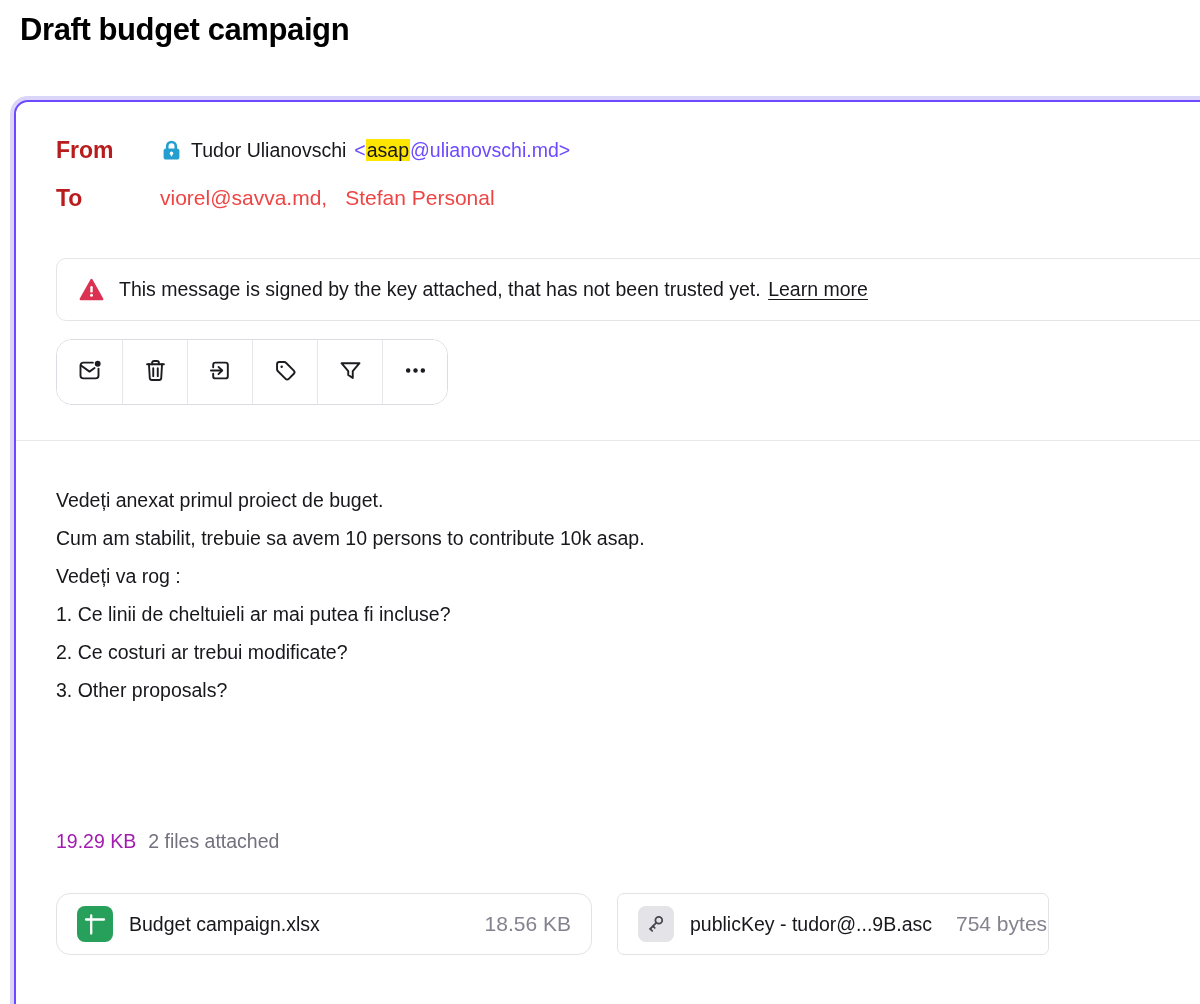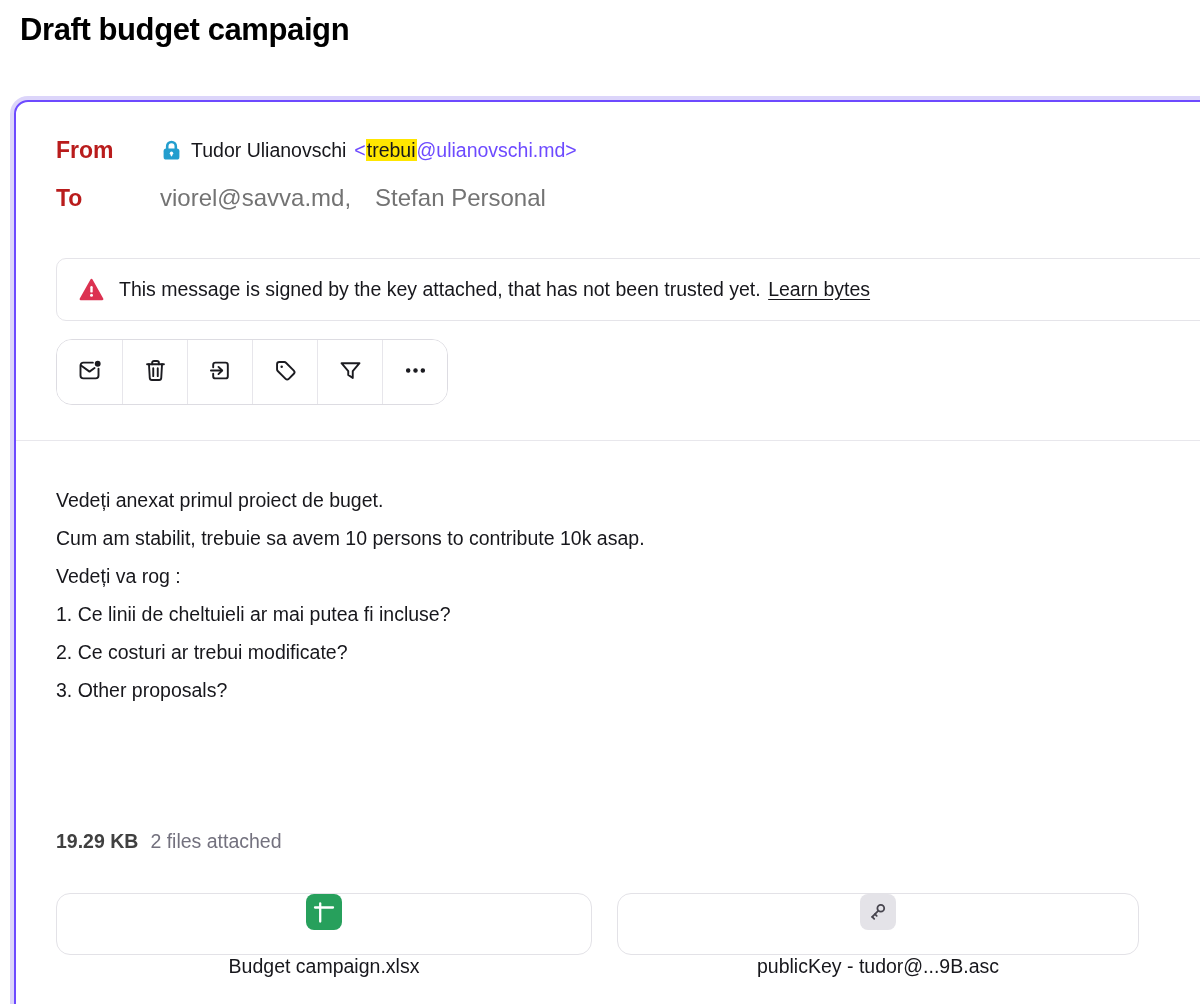--- a/index.html
+++ b/index.html
@@ -21,21 +21,21 @@
   }
   
   .hdr-row{display:flex;align-items:center;min-height:28px;}
   .hdr-row + .hdr-row{margin-top:20px;}
   .hdr-label{width:104px;flex:0 0 104px;font-weight:700;font-size:23px;color:#b91c1c;}
   .sender-line{display:flex;align-items:center;gap:8px;font-size:19.5px;}
   .lock-icon{display:inline-flex;width:23px;height:23px;}
   .sender-name{color:#17171c;cursor:pointer;}
   .sender-address{color:#6d4aff;cursor:pointer;}
   .hl{background:#ffe600;color:#17171c;padding:0 1px;}
-  .recipients{display:flex;gap:24px;font-size:24px;color:#737373;}
+  .recipients{display:flex;gap:18px;font-size:21px;color:#ef4444;}
   .recipient{cursor:pointer;}
   
   .warning-box{
     margin-top:46px;border:1px solid #e5e4e9;border-radius:10px;
     padding:19px 22px;display:flex;align-items:center;gap:15px;
     font-size:19.5px;color:#17171c;
   }
   .warning-icon{flex:0 0 auto;display:inline-flex;width:25px;height:23px;}
   .warning-link{text-decoration:underline;text-underline-offset:3px;cursor:pointer;margin-left:2px;}
   
@@ -48,29 +48,29 @@
     background:#fff;border:none;cursor:pointer;padding:0;
   }
   .tb-btn + .tb-btn{border-left:1px solid #e7e6eb;}
   .tb-btn svg{stroke:#1b1b20;}
   
   .full-divider{height:1px;background:#e8e7ec;margin:35px -40px 0 -40px;}
   
   .mail-body{margin-top:40px;font-size:19.5px;line-height:38px;color:#17171c;}
   
   .attach-summary{margin-top:121px;font-size:19.5px;display:flex;gap:12px;align-items:baseline;}
-  .attach-size-total{font-weight:700;color:#404040;}
+  .attach-size-total{font-weight:400;color:#a21caf;}
   .attach-count{color:#73717e;}
   .attach-row{margin-top:40px;display:flex;gap:25px;}
   .attach-card{
     height:62px;border:1px solid #e3e2e7;border-radius:14px;background:#fff;
-    display:flex;align-items:center;gap:25px;padding:0 20px;box-sizing:border-box;cursor:pointer;flex-direction:column;
+    display:flex;align-items:center;gap:16px;padding:0 20px;box-sizing:border-box;cursor:pointer;
   }
   .attach-card.xlsx{width:536px;}
-  .attach-card.asc{width:522px;}
+  .attach-card.asc{width:432px;border-radius:7px;}
   .file-badge{width:36px;height:36px;border-radius:8px;flex:0 0 auto;display:flex;align-items:center;justify-content:center;}
   .file-badge.green{background:#27a05c;}
   .file-badge.gray{background:#e4e3e8;}
   .attach-name{font-size:19.5px;color:#17171c;white-space:nowrap;}
   .attach-size{font-size:21px;color:#84828e;margin-left:auto;white-space:nowrap;}
   .attach-card.asc .attach-size{margin-left:8px;}
 </style>
 </head>
 <body>
 
@@ -84,21 +84,21 @@
     <span class="sender-line">
       <span class="lock-icon">
         <svg width="23" height="23" viewBox="0 0 23 23" fill="none">
           <path d="M7.2 10V7.3a4.3 4.3 0 0 1 8.6 0V10" stroke="#239ece" stroke-width="2.6" fill="none"></path>
           <rect x="3.6" y="9.6" width="15.8" height="11" rx="2.6" fill="#239ece"></rect>
           <circle cx="11.5" cy="14.2" r="1.7" fill="#ffffff"></circle>
           <rect x="10.7" y="14.8" width="1.6" height="2.6" rx="0.8" fill="#ffffff"></rect>
         </svg>
       </span>
       <span class="sender-name">Tudor Ulianovschi</span>
-      <span class="sender-address"><span>&lt;</span><span class="hl">trebui</span><span>@ulianovschi.md&gt;</span></span>
+      <span class="sender-address"><span>&lt;</span><span class="hl">asap</span><span>@ulianovschi.md&gt;</span></span>
     </span>
   </div>
 
   
   <div class="hdr-row">
     <span class="hdr-label">To</span>
     <span class="recipients">
       <span class="recipient">viorel@savva.md,</span>
       <span class="recipient">Stefan Personal</span>
     </span>
@@ -108,21 +108,21 @@
   <div class="warning-box">
     <span class="warning-icon">
       <svg width="25" height="23" viewBox="0 0 25 23" fill="none">
         <path d="M12.5 2 L23.2 21 H1.8 Z" fill="#dc3251" stroke="#dc3251" stroke-width="2.4" stroke-linejoin="round"></path>
         <rect x="11.3" y="8" width="2.4" height="6.6" rx="1.2" fill="#ffffff"></rect>
         <circle cx="12.5" cy="17.3" r="1.5" fill="#ffffff"></circle>
       </svg>
     </span>
     <span>
       <span>This message is signed by the key attached, that has not been trusted yet.</span>
-      <span class="warning-link">Learn bytes</span>
+      <span class="warning-link">Learn more</span>
     </span>
   </div>
 
   
   <div class="toolbar">
     <button class="tb-btn">
       <span>
         <svg width="27" height="27" viewBox="0 0 24 24" fill="none" stroke-width="1.7" stroke-linecap="round" stroke-linejoin="round">
           <path d="M20 10.5v6A2.5 2.5 0 0 1 17.5 19h-11A2.5 2.5 0 0 1 4 16.5v-9A2.5 2.5 0 0 1 6.5 5H15"></path>
           <path d="M4.5 7.5 12 13l4.5-3.2"></path>

